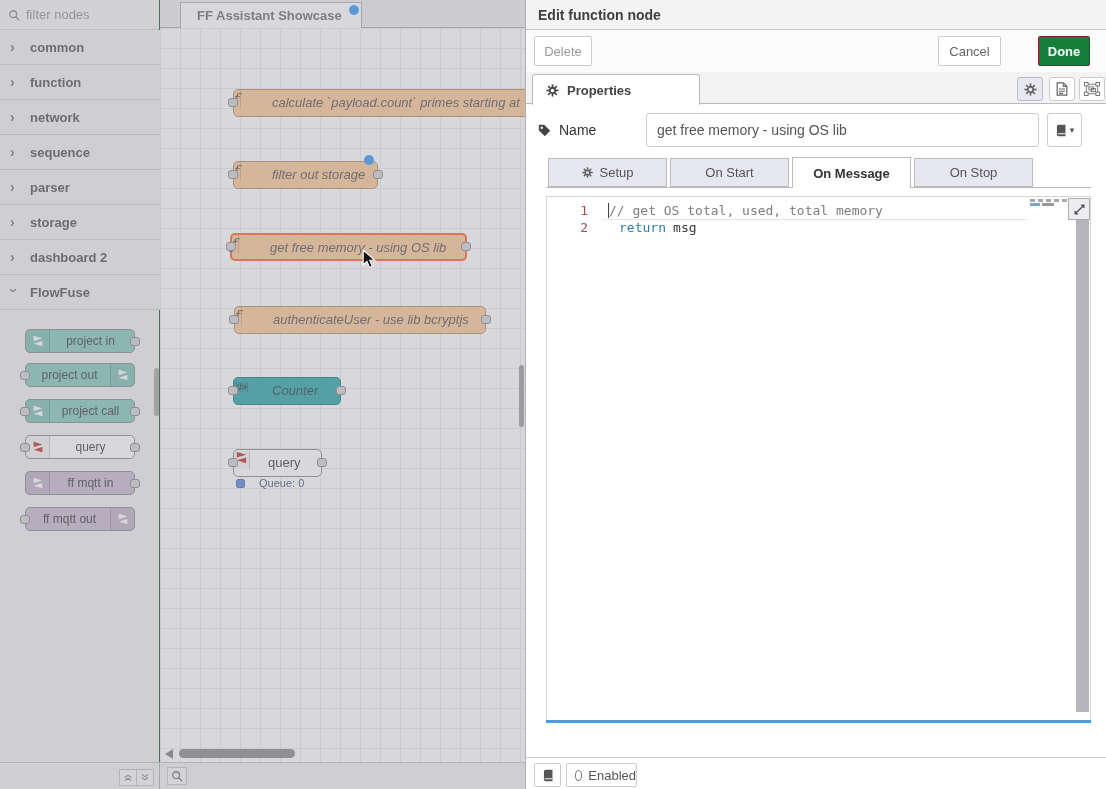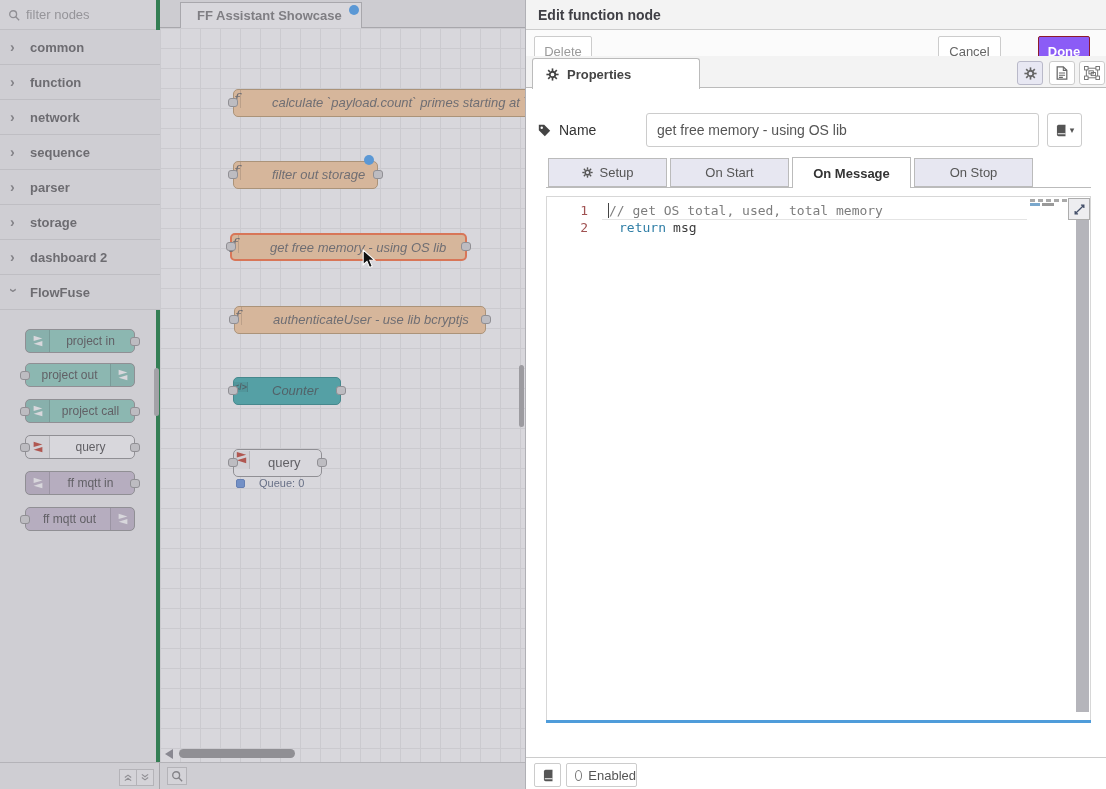--- a/index.html
+++ b/index.html
@@ -6,21 +6,21 @@
   html,body { width:1106px; height:789px; overflow:hidden; background:#fff;
     font-family:"Liberation Sans", sans-serif; }
   .app { position:relative; width:1106px; height:789px; }
 
   
   .workspace { position:absolute; left:0; top:0; width:525px; height:789px; background:#fff; overflow:hidden; }
   .shade { position:absolute; left:0; top:0; width:525px; height:789px;
     background:rgba(125,124,140,0.30); z-index:50; }
 
   
-  .palette { position:absolute; left:0; top:0; width:160px; height:762px; background:#f3f3f3; border-right:4px solid #15803d; }
+  .palette { position:absolute; left:0; top:0; width:160px; height:762px; background:#f3f3f3; border-right:1px solid #15803d; }
   .palette-search { height:30px; background:#f7f7f7; border-bottom:1px solid #ddd; display:flex; align-items:center; gap:6px; padding:0 8px; color:#999; }
   .palette-search input { border:none; outline:none; background:transparent; font-size:13px; color:#777; width:110px; font-family:"Liberation Sans",sans-serif; }
   .palette-search input::placeholder { color:#a0a0a0; }
   .cat { position:absolute; left:0; width:160px; height:35px; background:#f3f3f3; border-bottom:1px solid #dcdcdc; display:flex; align-items:center; gap:12px; padding:0 10px; font-size:13px; font-weight:bold; color:#666; cursor:pointer; }
   .chev { color:#888; font-size:14px; font-weight:bold; display:inline-block; width:8px; }
   .chev.open { transform:rotate(90deg); }
   .pnode { position:absolute; left:25px; width:110px; height:24px; border:1px solid #999; border-radius:5px; font-size:12px; color:#555; }
   .pnode .pl { position:absolute; top:0; bottom:0; line-height:22px; text-align:center; overflow:hidden; white-space:nowrap; }
   .pnode .icob { position:absolute; top:0; bottom:0; width:24px; background:rgba(0,0,0,0.04); display:flex; align-items:center; justify-content:center; color:#fff; }
   .icob.l { left:0; border-right:1px solid rgba(0,0,0,0.15); }
@@ -62,22 +62,22 @@
   .cf-btn { position:absolute; left:7px; top:4px; width:20px; height:18px; background:#fafafa; border:1px solid #ccc; display:flex; align-items:center; justify-content:center; color:#888; }
   .cursor { position:absolute; left:362px; top:249px; z-index:60; }
 
   
   .tray { position:absolute; left:525px; top:0; width:581px; height:789px; background:#fff; border-left:1px solid #b0b0b5; }
   .tray-header { position:absolute; left:0; top:0; width:581px; height:30px; background:#f3f3f3; border-bottom:1px solid #ccc; display:flex; align-items:center; padding:0 12px; font-size:14px; font-weight:bold; color:#3f3f45; }
   .tray-toolbar { position:absolute; left:0; top:30px; width:581px; height:42px; background:#fbfbfb; }
   .btn { position:absolute; top:6px; height:30px; border:1px solid #ccc; border-radius:2px; background:#fff; font-size:13px; display:flex; align-items:center; justify-content:center; cursor:pointer; font-family:"Liberation Sans",sans-serif; }
   .btn-delete { left:8px; width:58px; color:#9a9a9a; }
   .btn-cancel { left:412px; width:63px; color:#666; }
-  .btn-done { left:512px; width:52px; background:#8b5cf6; border-color:#8d1b2c; color:#fff; font-weight:bold; }
-  .tabrow { position:absolute; left:0; top:56px; width:581px; height:32px; background:#f3f3f3; border-bottom:1px solid #bbb;padding-left:48px; }
+  .btn-done { left:512px; width:52px; background:#15803d; border-color:#8d1b2c; color:#fff; font-weight:bold; }
+  .tabrow { position:absolute; left:0; top:72px; width:581px; height:32px; background:#f3f3f3; border-bottom:1px solid #bbb;padding-left:48px; }
   .prop-tab { position:absolute; left:6px; top:2px; width:168px; height:31px; background:#fff; border:1px solid #bbb; border-bottom:none; border-radius:3px 3px 0 0; display:flex; align-items:center; gap:8px; padding-left:13px; font-size:13px; font-weight:bold; color:#444; z-index:2; }
   .mini-btn { position:absolute; top:5px; width:26px; height:24px; border:1px solid #ccc; border-radius:3px; background:#fff; display:flex; align-items:center; justify-content:center; color:#666; cursor:pointer; }
   .mini-btn.active { background:#e8e8f3; border-color:#b9b9c9; }
   .name-row-label { position:absolute; left:12px; top:113px; height:34px; display:flex; align-items:center; gap:8px; font-size:14px; color:#333; }
   .name-input { position:absolute; left:120px; top:113px; width:393px; height:34px; border:1px solid #ccc; border-radius:3px; padding:0 10px; font-size:14px; color:#555; font-family:"Liberation Sans",sans-serif; outline:none; }
   .book-btn { position:absolute; left:521px; top:113px; width:35px; height:34px; border:1px solid #ccc; border-radius:3px; background:#fff; display:flex; align-items:center; justify-content:center; gap:3px; color:#555; cursor:pointer; }
   .caret { font-size:9px; color:#555; }
   .ftab { position:absolute; top:158px; height:29px; width:119px; border:1px solid #bbb; background:#e7e7f1; color:#555; font-size:13px; display:flex; align-items:center; justify-content:center; gap:7px; z-index:1; cursor:pointer; }
   .ftab.active { top:157px; height:31px; background:#fff; font-weight:bold; color:#333; border-bottom:none; z-index:2; }
   .ftab-line { position:absolute; left:20px; top:187px; width:545px; height:1px; background:#bbb; z-index:0; }

